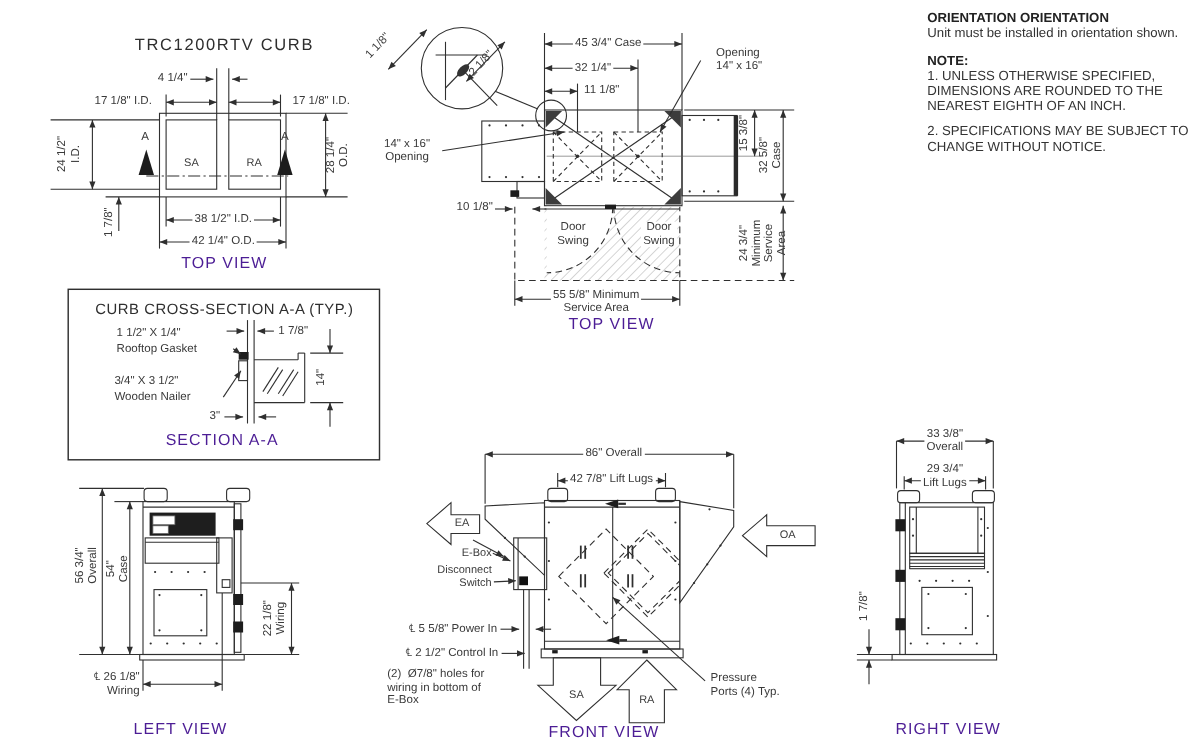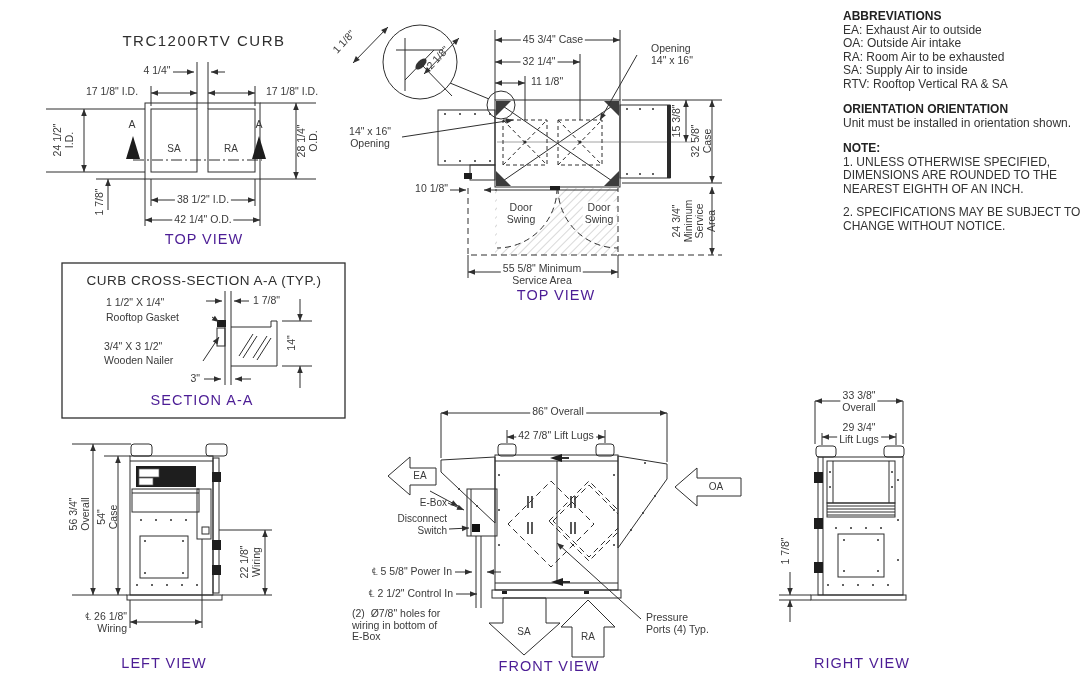--- a/index.html
+++ b/index.html
@@ -432,28 +432,20 @@
 
 <span class="lbl bg" style="left:859px;top:401px">33 3/8"
 Overall</span>
 <span class="lbl bg" style="left:859px;top:433px">29 3/4"
 Lift Lugs</span>
 <span class="lbl rot" style="left:786px;top:551px">1 7/8"</span>
 <span class="lbl cap" style="left:862px;top:664px">RIGHT VIEW</span>
 
 <div class="notes">
   <div class="sec">
-    <div class="hd">ABBREVIATIONS</div>
-    <div>EA: Exhaust Air to outside</div>
-    <div>OA: Outside Air intake</div>
-    <div>RA: Room Air to be exhausted</div>
-    <div>SA: Supply Air to inside</div>
-    <div>RTV: Rooftop Vertical RA &amp; SA</div>
-  </div>
-  <div class="sec">
     <div class="hd">ORIENTATION ORIENTATION</div>
     <div>Unit must be installed in orientation shown.</div>
   </div>
   <div class="sec">
     <div class="hd">NOTE:</div>
     <div class="itm">1. UNLESS OTHERWISE SPECIFIED, DIMENSIONS ARE ROUNDED TO THE NEAREST EIGHTH OF AN INCH.</div>
     <div class="itm">2. SPECIFICATIONS MAY BE SUBJECT TO CHANGE WITHOUT NOTICE.</div>
   </div>
 </div>
 

